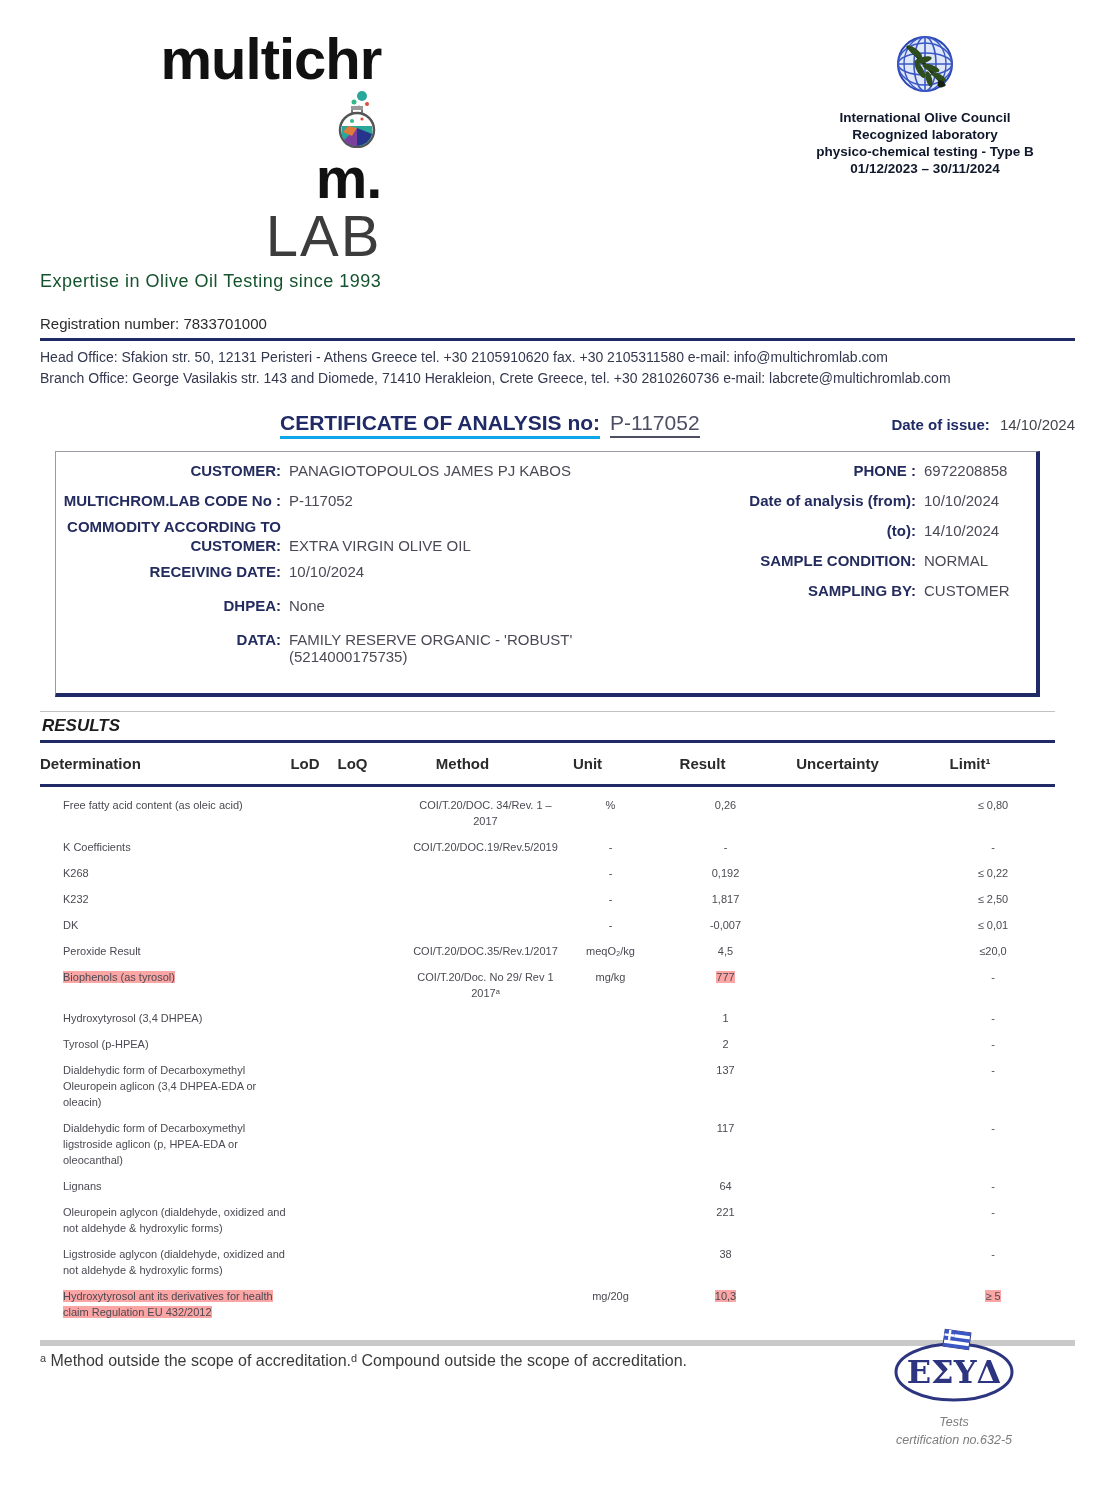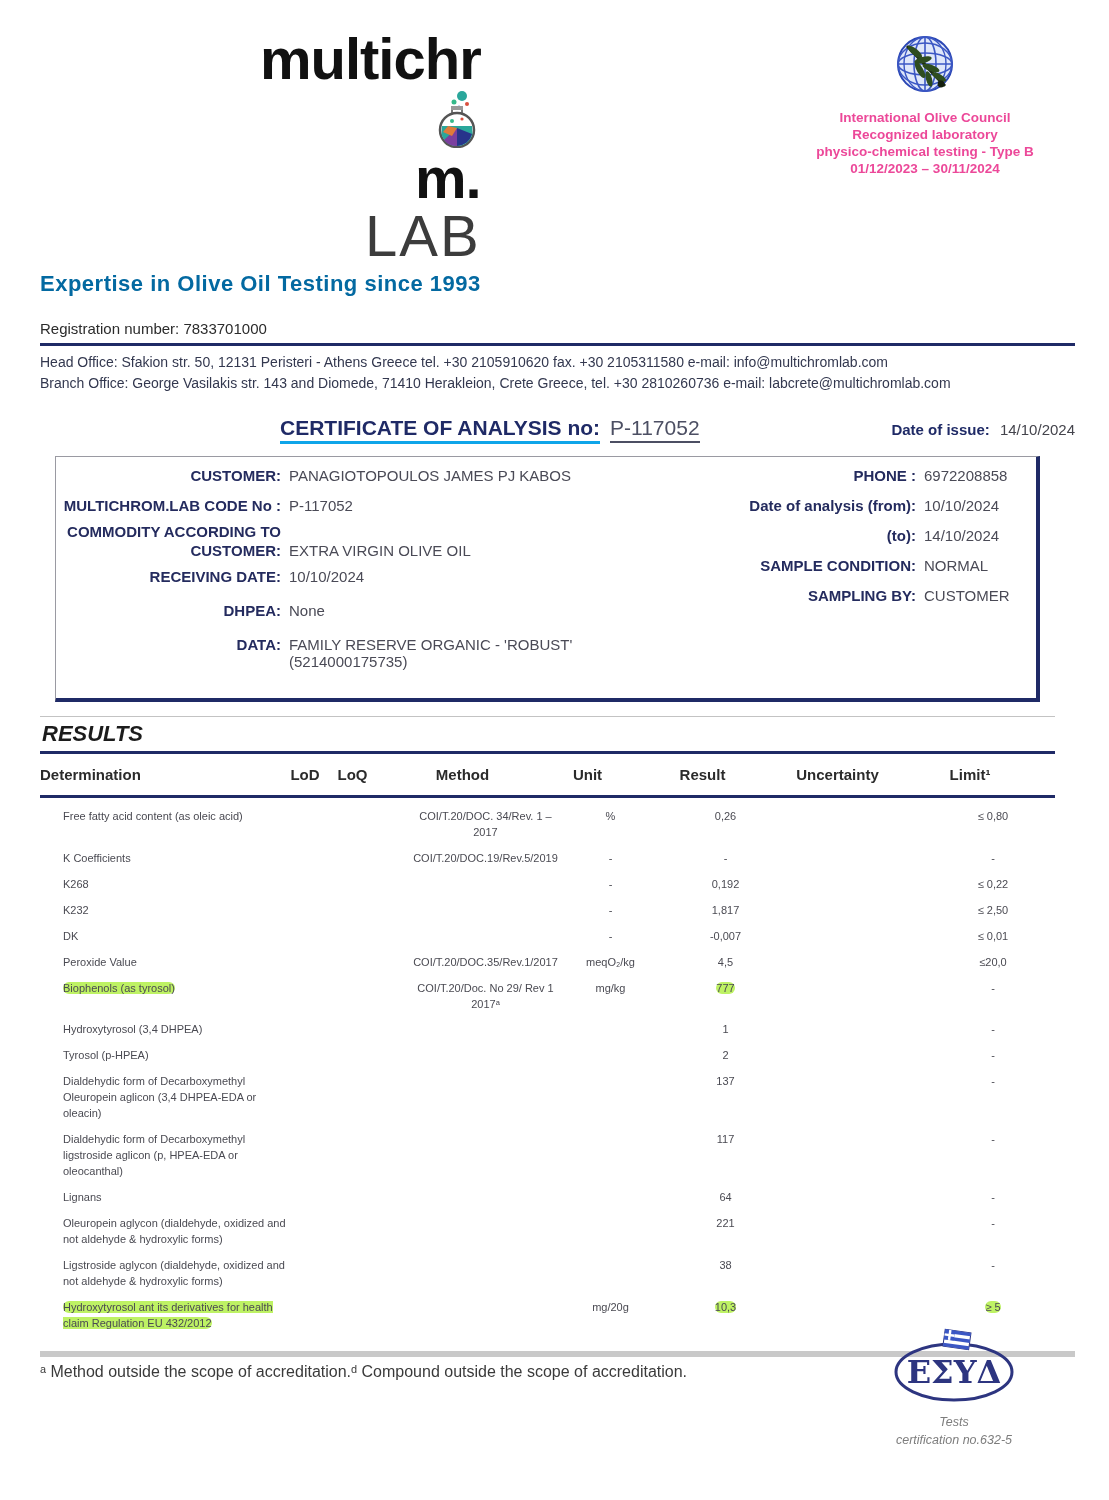--- a/index.html
+++ b/index.html
@@ -11,25 +11,25 @@
   }
   .page { position:absolute; inset:0; padding:22px 34px 0 40px; }
 
   
   .hdr { display:flex; justify-content:space-between; align-items:flex-start; }
   .brand-wrap { padding-top:8px; }
   .brand-line { display:flex; align-items:flex-end; line-height:1;flex-direction:column; }
   .brand-bold { font-size:58px; font-weight:bold; color:#111; letter-spacing:-1px; }
   .brand-light { font-size:58px; font-weight:300; color:#3c3c3c; letter-spacing:2px; }
   .flask { margin:0 1px -2px 1px; }
-  .tagline { font-size:22px; color:#0369a1; margin-top:6px; letter-spacing:0.5px;font-weight:bold; }
+  .tagline { font-size:18px; color:#14532d; margin-top:6px; letter-spacing:0.5px; }
   .registration { font-size:15px; color:#2b2b2b; margin-top:23px; }
 
   .ioc { width:300px; text-align:center; padding-top:8px; }
-  .ioc-text { color:#ec4899; font-weight:bold; font-size:13.5px; line-height:1.25; margin-top:4px; }
+  .ioc-text { color:#0f172a; font-weight:bold; font-size:13.5px; line-height:1.25; margin-top:4px; }
 
   .navy-rule { border:none; border-top:3px solid #1f2a66; margin-top:6px; }
 
   .addr { font-size:14px; color:#33384f; margin-top:6px; line-height:1.5; }
 
   
   .title-row { display:flex; align-items:baseline; margin-top:22px; padding-left:240px; }
   .cert-title { font-size:21px; font-weight:bold; color:#1f2a66; border-bottom:3px solid #0ea5e9; padding-bottom:1px; }
   .cert-no { font-size:21px; color:#4c4f63; border-bottom:2px solid #4c4f63; margin-left:10px; padding-bottom:1px; }
   .issue { margin-left:auto; font-size:15px; }
@@ -51,30 +51,30 @@
   .info-col-l .lbl { width:225px; }
   .info-col-r .lbl { width:230px; }
   .lbl-2line { width:225px; text-align:right; font-weight:bold; color:#242b5e; font-size:15px; }
   .mb-sm { margin-bottom:2px; }
   .gap-md { margin-top:13px; }
   .gap-lg { margin-top:17px; }
 
   
   .results-wrap { margin-top:14px; width:1015px; }
   .thin-rule { border:none; border-top:1px solid #c3c3c3; }
-  .results-title { font-style:italic; font-weight:bold; font-size:22px; color:#1c1c1c; margin:4px 0 4px 2px; }
+  .results-title { font-style:italic; font-weight:bold; font-size:17px; color:#1c1c1c; margin:4px 0 4px 2px; }
   .rule3 { border:none; border-top:3px solid #1f2a66; }
   .tgrid { display:grid; grid-template-columns:245px 40px 55px 165px 85px 145px 125px 140px; }
   .thead { padding:12px 0 12px 0; font-weight:bold; color:#2b2b2b; font-size:15px; }
   .trow { padding:5px 0; font-size:11px; color:#4a4a52; line-height:1.45;margin-left:23px; }
   .c { text-align:center; }
   .c-det { text-align:left; padding-right:14px; }
   .c-method { padding:0 8px; overflow-wrap:break-word; word-break:break-word; }
   .rows { padding-top:6px; padding-bottom:10px; }
-  .hl { background:#bef264;border-radius:7px; }
+  .hl { background:#fca5a5; }
 
   
   .foot-bar { margin-top:4px; width:1035px; height:6px; background:#c9c9c9; }
   .foot { margin-top:6px; width:830px; }
   .accred-note { font-size:16px; color:#3a3a3a; margin-bottom:5px; }
 
   .esyd { position:absolute; right:60px; bottom:50px; width:190px; text-align:center; }
   .esyd-caption { font-size:12.5px; font-style:italic; color:#7d7d7d; line-height:1.5; margin-top:4px; }
 </style>
 </head>
@@ -278,21 +278,21 @@
         <div class="c"></div>
         <div class="c"></div>
         <div class="c c-method"></div>
         <div class="c">-</div>
         <div class="c"><span>-0,007</span></div>
         <div class="c"></div>
         <div class="c"><span>≤ 0,01</span></div>
       </div>
 
       <div class="tgrid trow">
-        <div class="c-det"><span>Peroxide Value</span></div>
+        <div class="c-det"><span>Peroxide Result</span></div>
         <div class="c"></div>
         <div class="c"></div>
         <div class="c c-method">COI/T.20/DOC.35/Rev.1/2017</div>
         <div class="c">meqO₂/kg</div>
         <div class="c"><span>4,5</span></div>
         <div class="c"></div>
         <div class="c"><span>≤20,0</span></div>
       </div>
 
       <div class="tgrid trow">

